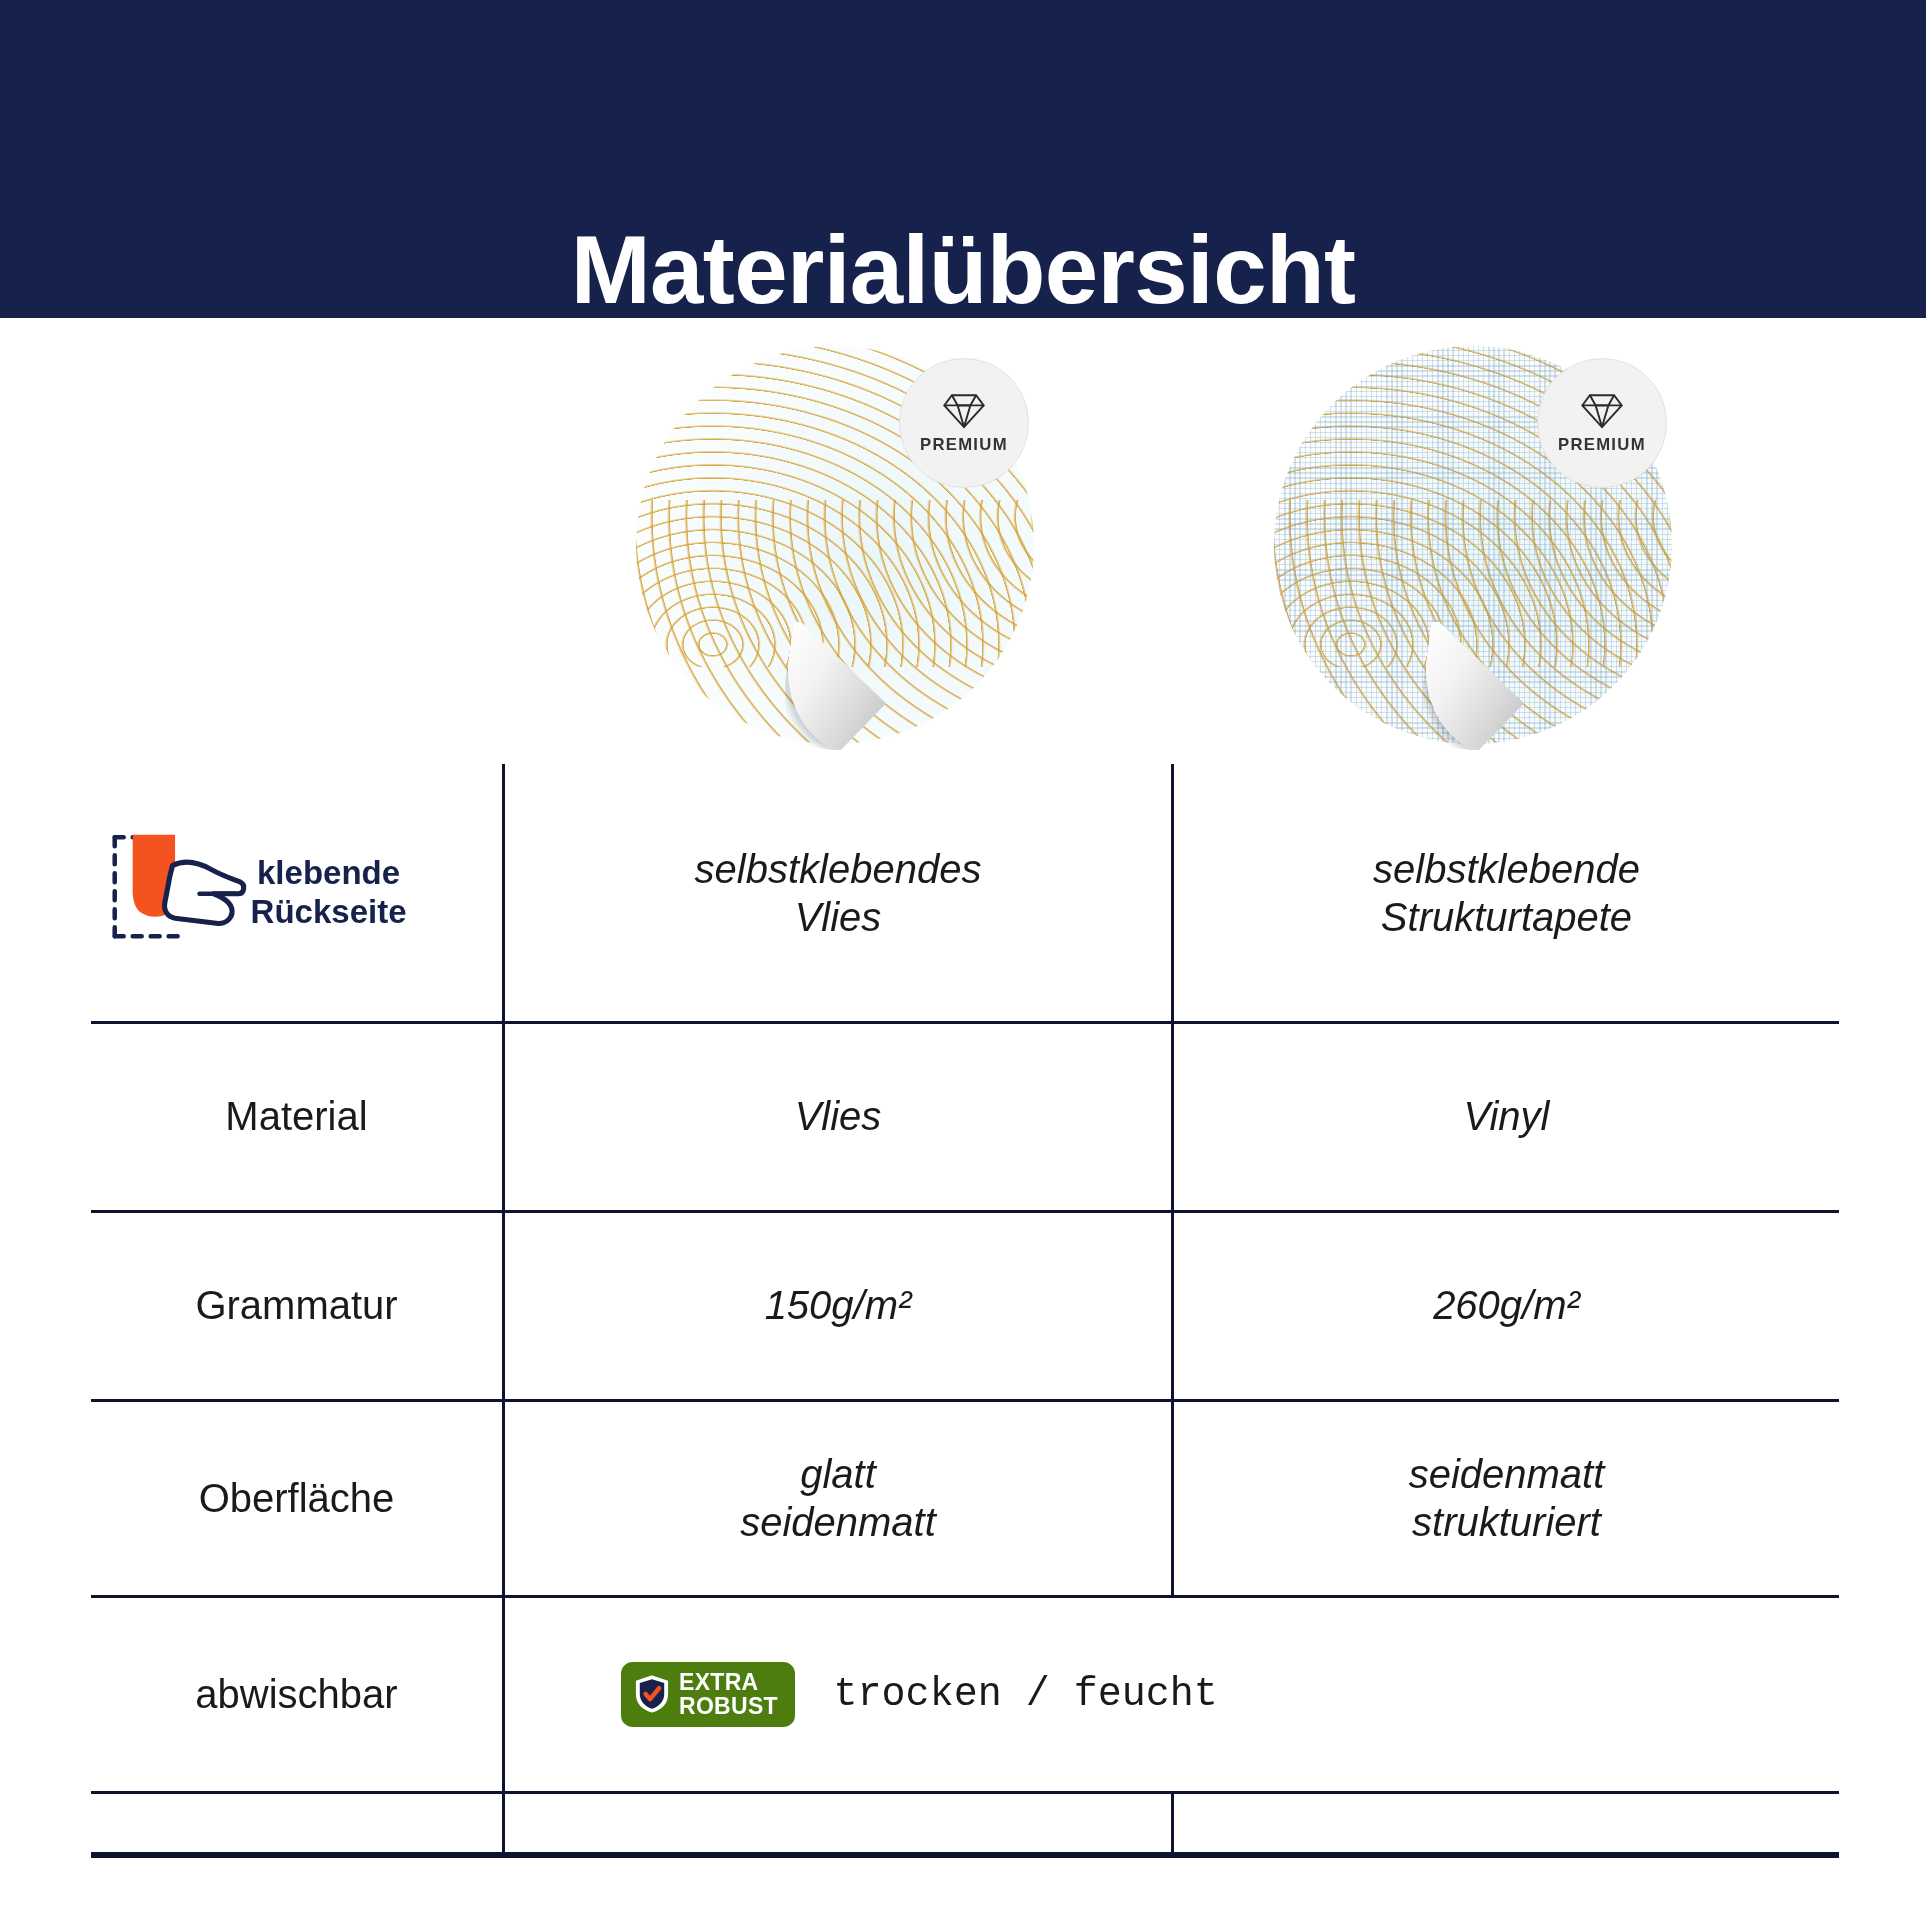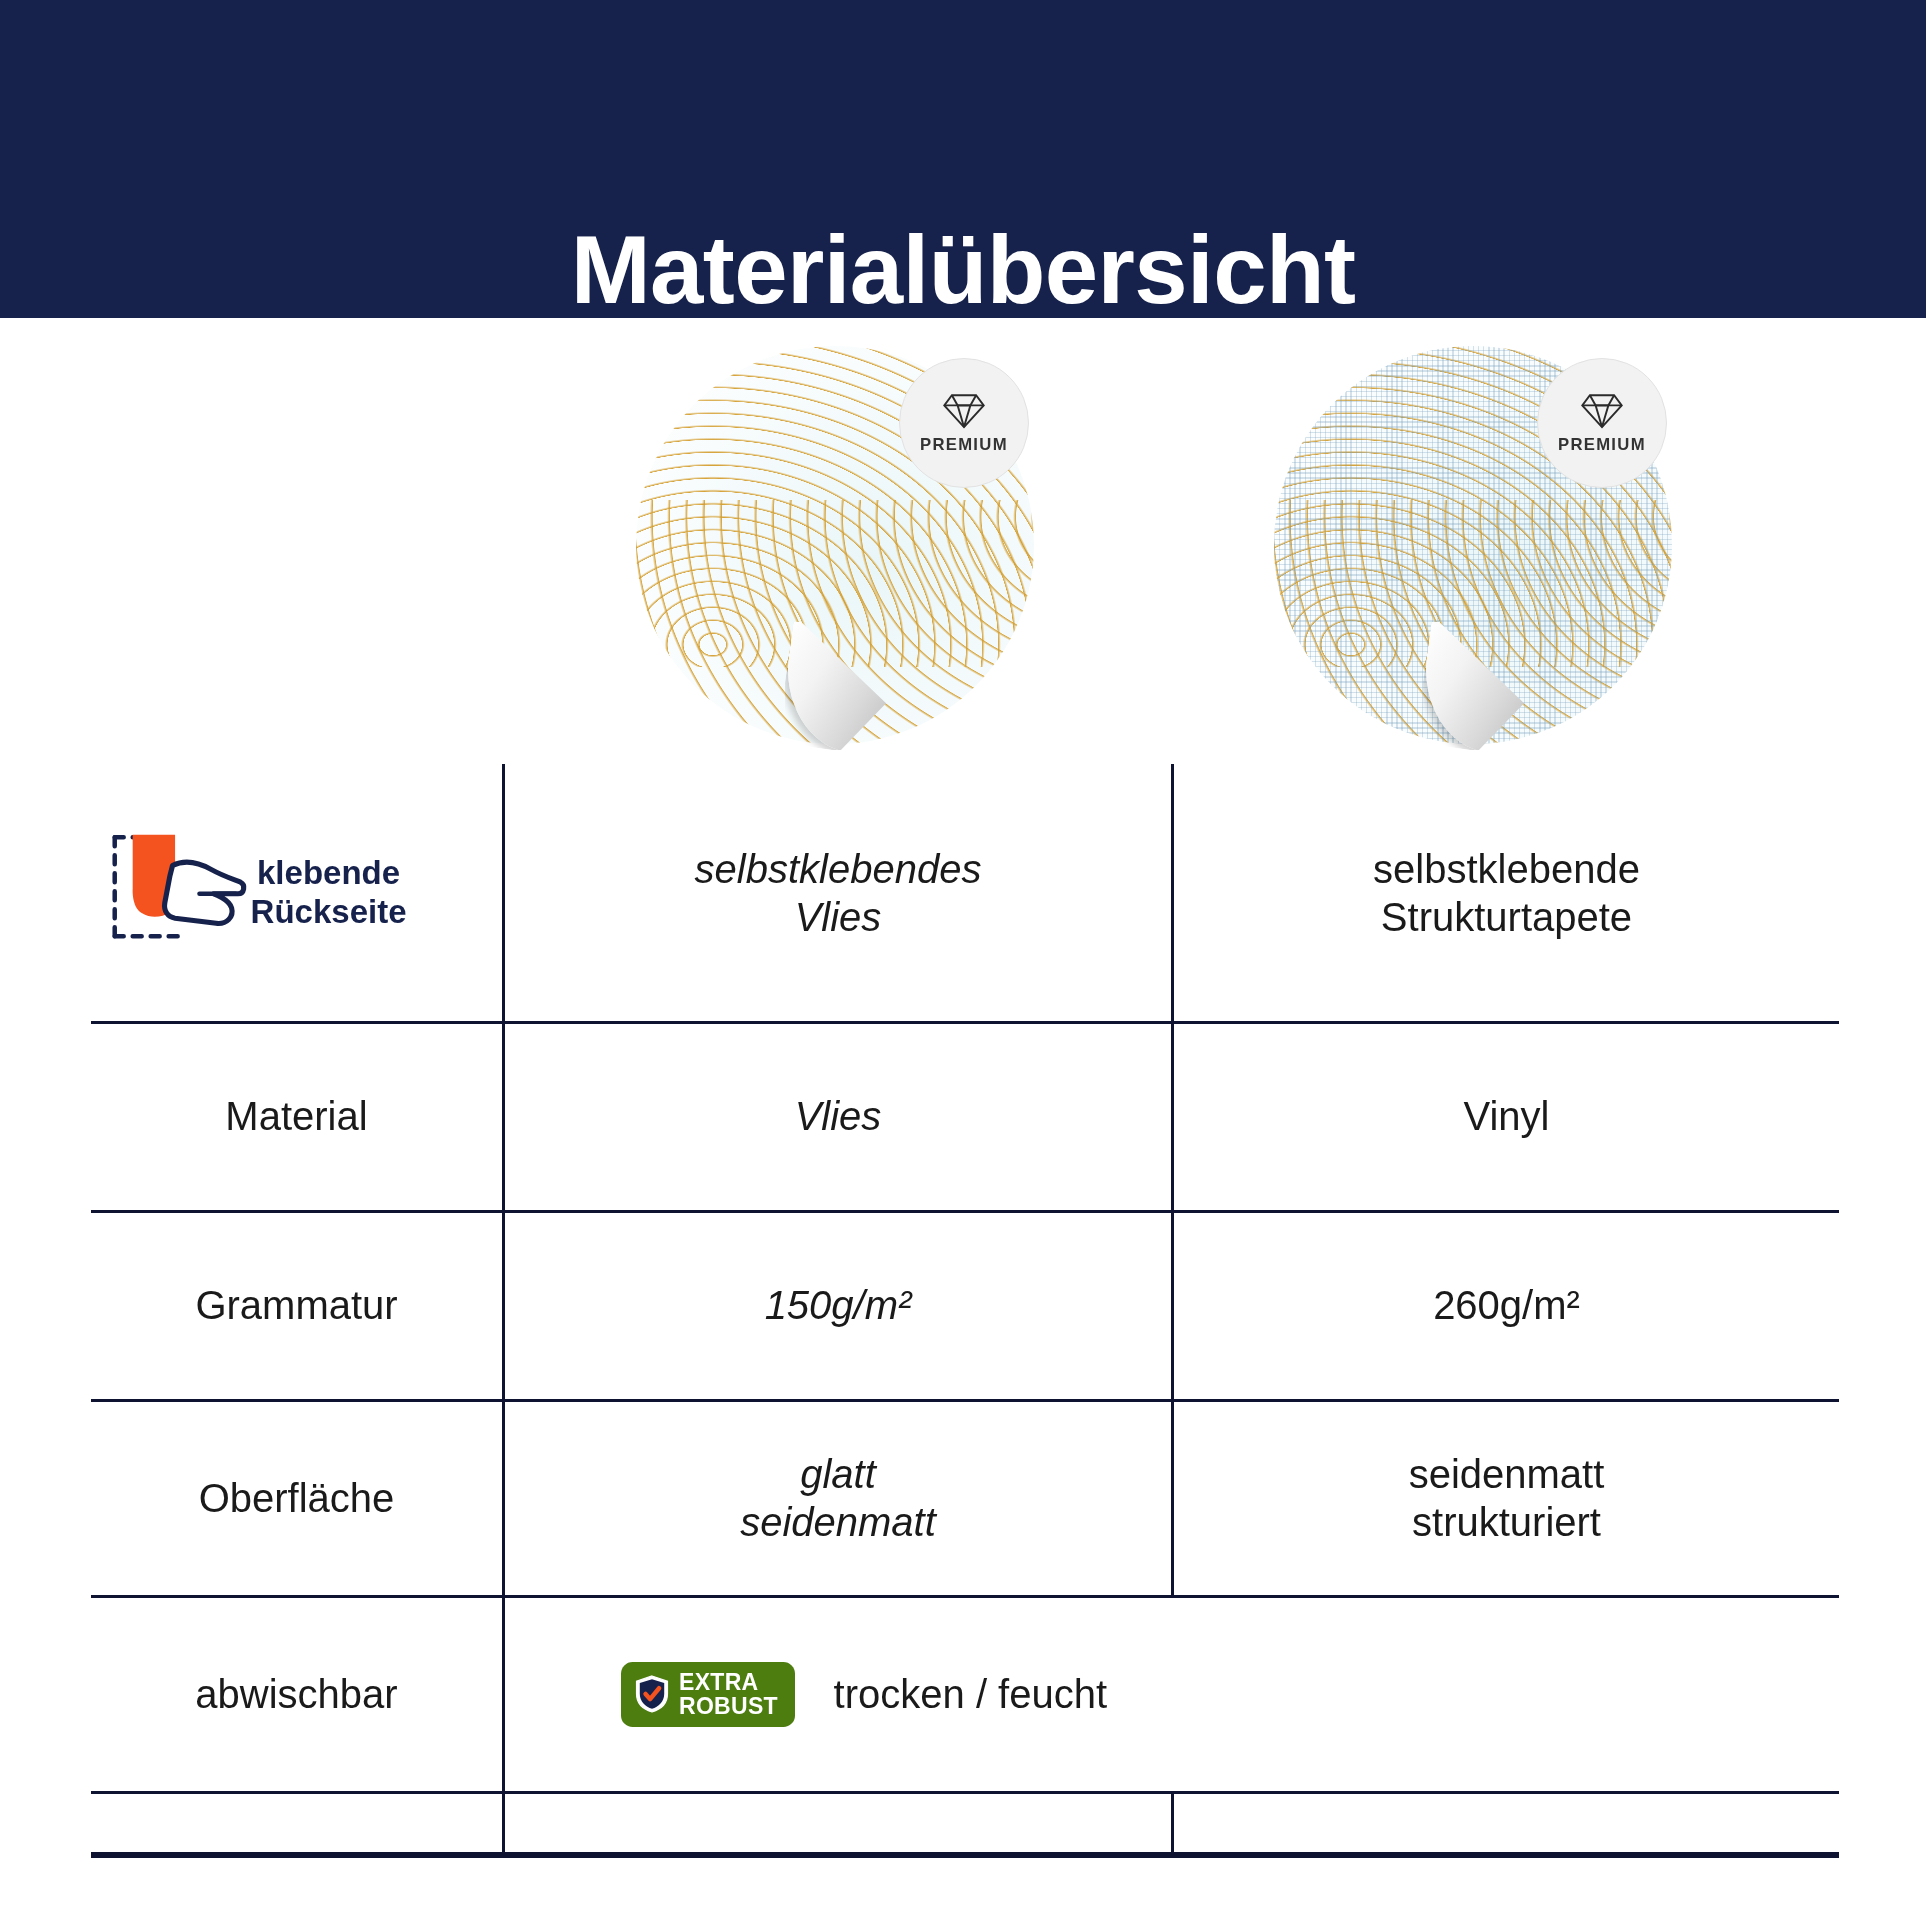--- a/index.html
+++ b/index.html
@@ -152,21 +152,21 @@
     align-items: center;
     justify-content: center;
     text-align: center;
     padding: 9px 11.6px;
     font-size: 40px;
     line-height: 1.18;
     color: #1a1a1a;
   }
   .c1 { width: 411px; }
   .c2 { width: 669px; border-left: 3.2px solid #0d1330; font-style: italic; }
-  .c3 { width: 668px; border-left: 3.2px solid #0d1330; }
+  .c3 { width: 668px; border-left: 3.2px solid #0d1330; font-style: italic; }
 
   .row-head { height: 257px; }
   .row-std  { height: 186px; }
   .row-tall { height: 193px; }
   .row-last { height: 193px; }
   .row-bottom { height: 61px; border-bottom: 3.2px solid #0d1330; }
 
   .head-c1 {
     flex-direction: row;
     justify-content: flex-start;
@@ -211,20 +211,21 @@
   .robust-text {
     color: #ffffff;
     font-size: 23px;
     font-weight: bold;
     line-height: 1.02;
     letter-spacing: 0.3px;
   }
   .wipe-text {
     font-size: 40px;
     color: #1a1a1a;
+    font-family: Liberation Mono, monospace;
   }
 
   .adhesive-icon {
     width: 148px;
     height: 122px;
     position: relative;
   }
 </style>
 </head>
 <body>

